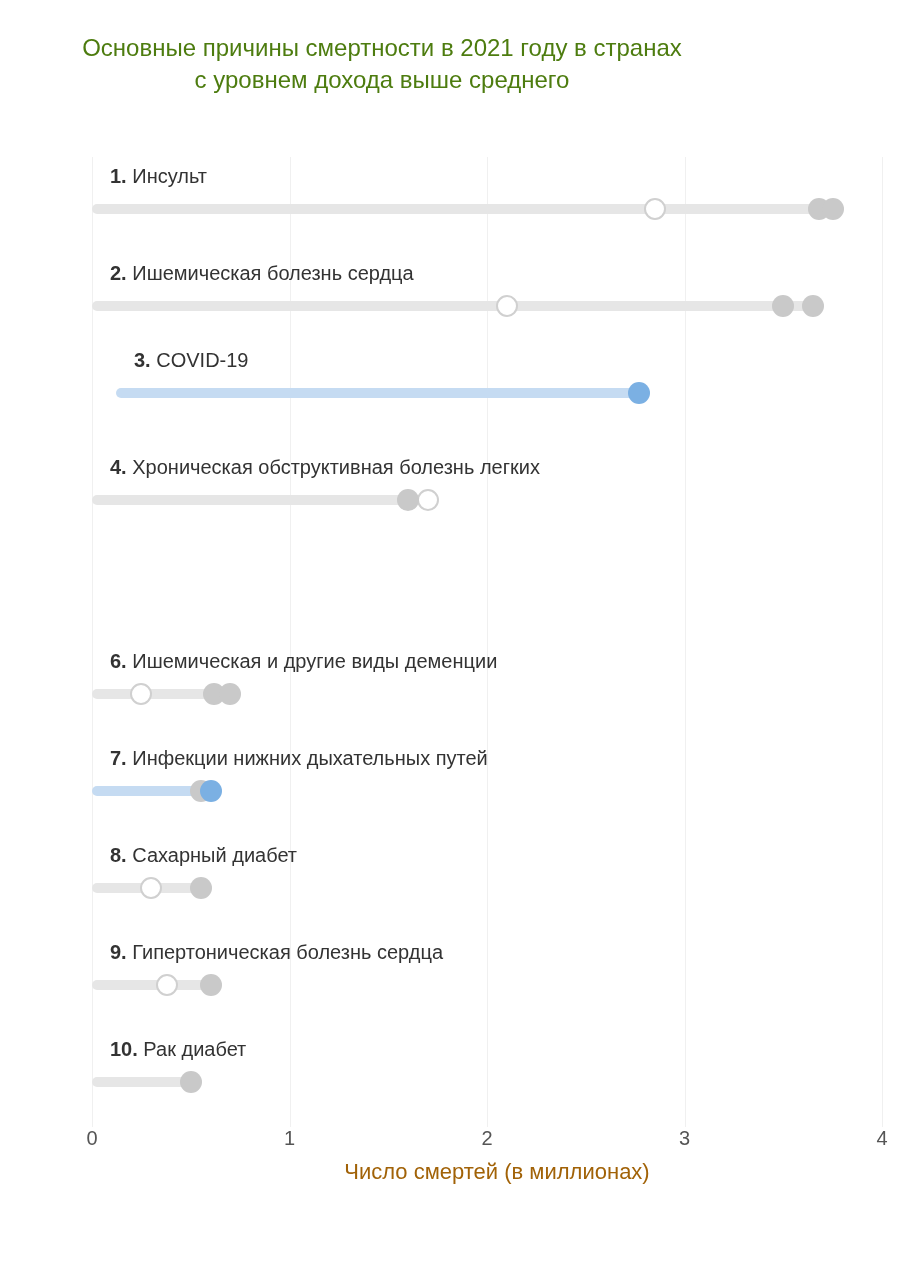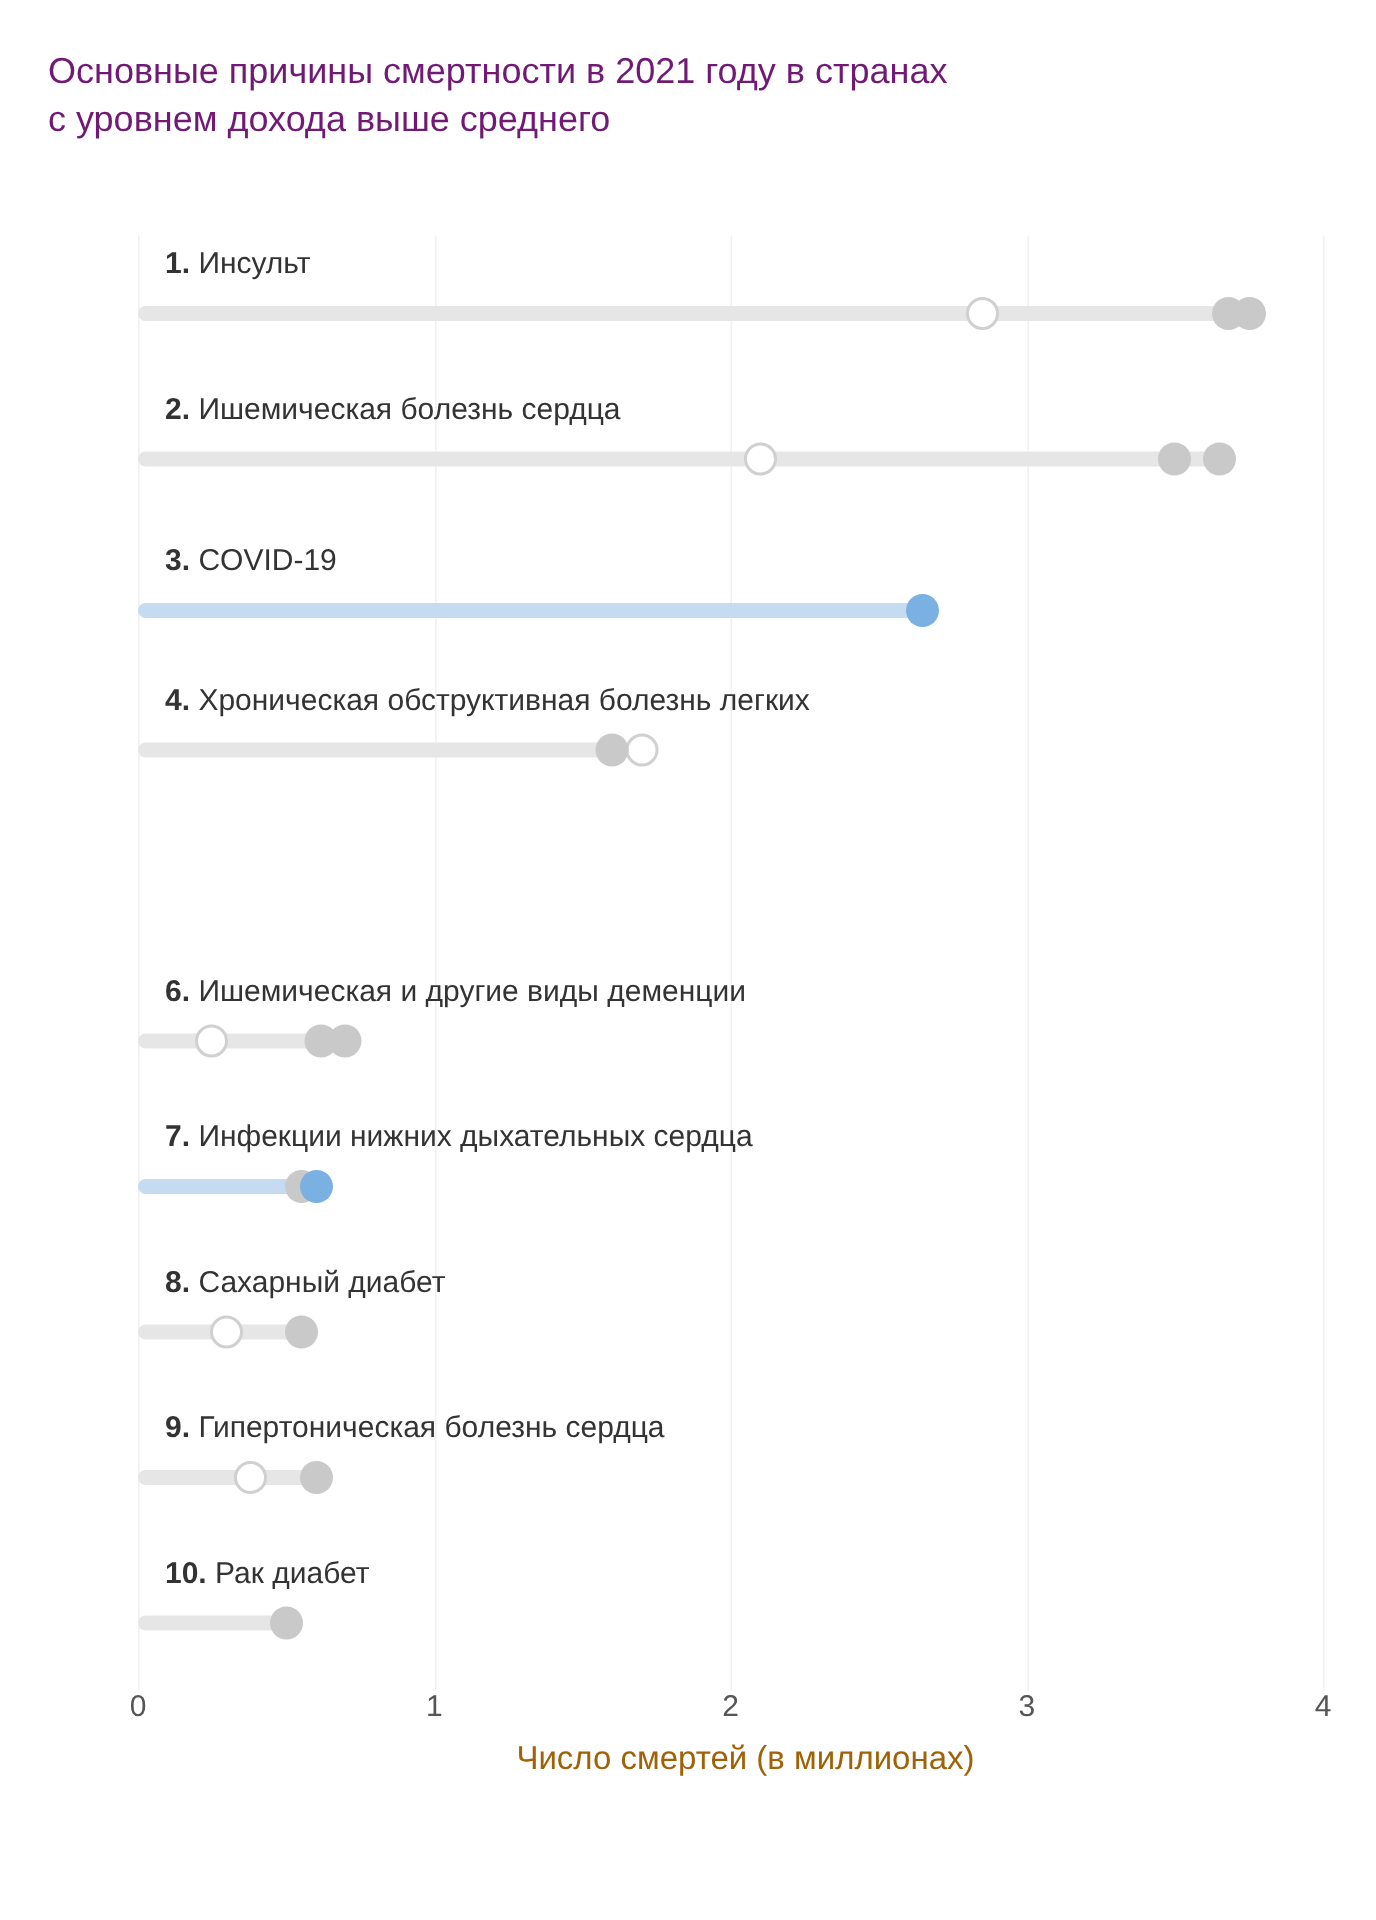--- a/index.html
+++ b/index.html
@@ -13,24 +13,25 @@
     width: 917px;
     height: 1280px;
     position: relative;
     box-sizing: border-box;
     padding: 32px 32px 0 32px;
     background: #fff;
   }
   .title {
     font-size: 24px;
     line-height: 1.35;
-    color: #701a75;
+    color: #4d7c0f;
     font-weight: 400;
     margin: 0 0 60px 0;
     max-width: 700px;
+    text-align: center;
   }
   .chart-area {
     position: relative;
     width: 810px;
     height: 1040px;
     margin-left: 60px;
     box-sizing: border-box;
   }
   .plot {
     position: absolute;
@@ -137,40 +138,40 @@
           <div class="dot solid-grey" style="left: 726.8px;"></div>
           <div class="dot solid-grey" style="left: 740.625px;"></div>
         </div>
         <div class="row" style="top: 97px;">
           <div class="row-label"><span class="rank">2. </span><span>Ишемическая болезнь сердца</span></div>
           <div class="bar" style="width: 720.875px; background: rgb(230, 230, 230);"></div>
           <div class="dot open" style="left: 414.75px;"></div>
           <div class="dot solid-grey" style="left: 691.25px;"></div>
           <div class="dot solid-grey" style="left: 720.875px;"></div>
         </div>
-        <div class="row" style="top: 198px;">
+        <div class="row" style="top: 184px; margin-left: 24px;">
           <div class="row-label"><span class="rank">3. </span><span>COVID-19</span></div>
           <div class="bar" style="width: 523.375px; background: rgb(197, 219, 242);"></div>
           <div class="dot solid-blue" style="left: 523.375px;"></div>
         </div>
         <div class="row" style="top: 291px;">
           <div class="row-label"><span class="rank">4. </span><span>Хроническая обструктивная болезнь легких</span></div>
           <div class="bar" style="width: 316px; background: rgb(230, 230, 230);"></div>
           <div class="dot open" style="left: 335.75px;"></div>
           <div class="dot solid-grey" style="left: 316px;"></div>
         </div>
         <div class="row" style="top: 485px;">
           <div class="row-label"><span class="rank">6. </span><span>Ишемическая и другие виды деменции</span></div>
           <div class="bar" style="width: 138.25px; background: rgb(230, 230, 230);"></div>
           <div class="dot open" style="left: 49.375px;"></div>
           <div class="dot solid-grey" style="left: 122.45px;"></div>
           <div class="dot solid-grey" style="left: 138.25px;"></div>
         </div>
         <div class="row" style="top: 582px;">
-          <div class="row-label"><span class="rank">7. </span><span>Инфекции нижних дыхательных сердца</span></div>
+          <div class="row-label"><span class="rank">7. </span><span>Инфекции нижних дыхательных путей</span></div>
           <div class="bar" style="width: 118.5px; background: rgb(197, 219, 242);"></div>
           <div class="dot solid-grey" style="left: 108.625px;"></div>
           <div class="dot solid-blue" style="left: 118.5px;"></div>
         </div>
         <div class="row" style="top: 679px;">
           <div class="row-label"><span class="rank">8. </span><span>Сахарный диабет</span></div>
           <div class="bar" style="width: 108.625px; background: rgb(230, 230, 230);"></div>
           <div class="dot open" style="left: 59.25px;"></div>
           <div class="dot solid-grey" style="left: 108.625px;"></div>
         </div>

